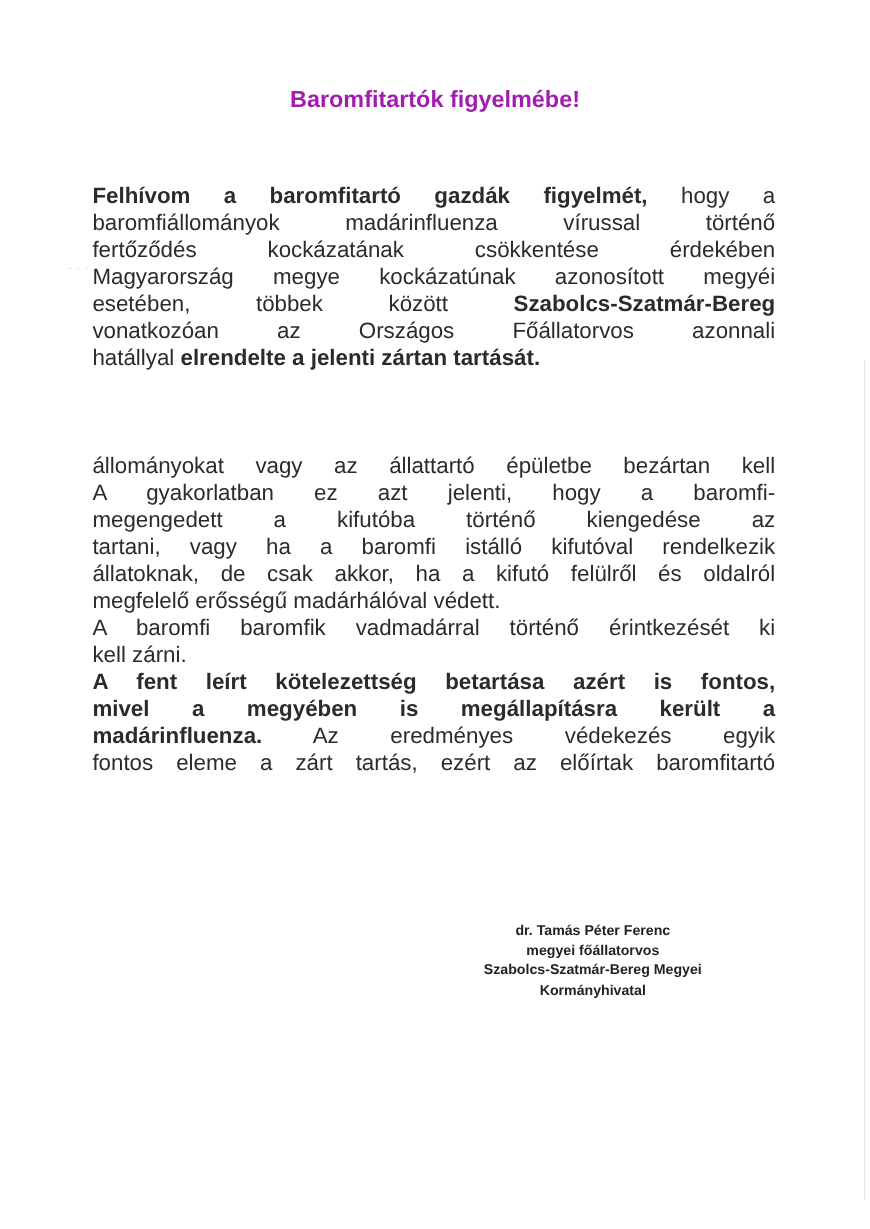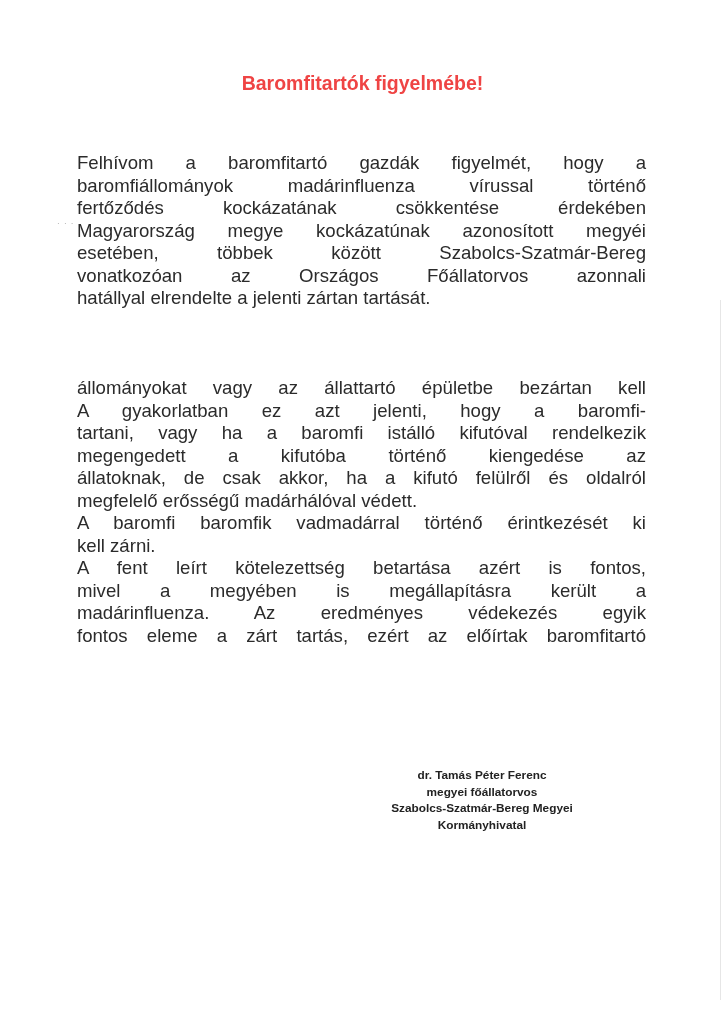--- a/index.html
+++ b/index.html
@@ -2,34 +2,34 @@
 <html><head>
 <meta charset="utf-8">
 <style>
   html, body { margin: 0; padding: 0; background: #ffffff; }
   body {
     width: 725px; height: 1024px; position: relative; overflow: hidden;
     font-family: "Liberation Sans", sans-serif; color: #2b2b2b;
   }
   .page-title {
     position: absolute; top: 72px; left: 0; width: 725px; text-align: center;
-    font-weight: bold; font-size: 19.5px; color: #ef4444;
+    font-weight: bold; font-size: 19.5px; color: #a21caf;
   }
   .body-text {
     position: absolute; left: 77px; width: 569px;
     font-size: 18.6px; line-height: 22.5px; text-align: justify;
     text-align-last: left;
   }
   .p1 { top: 152px; }
   .p2 { top: 377px; }
-  .body-text b { font-weight: normal; }
+  .body-text b { font-weight: bold; }
   .line { display: block; text-align: justify; text-align-last: justify; white-space: normal; }
   .line.last { text-align-last: left; }
   .signature {
-    position: absolute; top: 767px; left: 372px; width: 220px;
+    position: absolute; top: 767px; left: 384px; width: 220px;
     text-align: center; font-weight: bold; font-size: 11.8px; line-height: 16.5px; color: #222;
   }
   .scan-mark { position: absolute; left: 57px; top: 219px; font-size: 8px; color: #aaa; letter-spacing: 1px; }
   .edge-line { position: absolute; right: 4px; top: 300px; width: 1px; height: 700px; background: #e6e6e6; }
 </style>
 </head>
 <body>
 
 <div class="page-title">Baromfitartók figyelmébe!</div>
 
@@ -40,22 +40,22 @@
     <span class="line"><span>baromfiállományok madárinfluenza vírussal történő</span></span>
     <span class="line"><span>fertőződés kockázatának csökkentése érdekében</span></span>
     <span class="line"><span>Magyarország megye kockázatúnak azonosított megyéi</span></span>
     <span class="line"><span>esetében, többek között </span><b>Szabolcs-Szatmár-Bereg</b></span>
     <span class="line"><span>vonatkozóan az Országos Főállatorvos azonnali</span></span>
     <span class="line last"><span>hatállyal </span><b>elrendelte a jelenti zártan tartását.</b></span>
   </div>
 <div class="body-text p2" id="p2">
     <span class="line"><span>állományokat vagy az állattartó épületbe bezártan kell</span></span>
     <span class="line"><span>A gyakorlatban ez azt jelenti, hogy a baromfi-</span></span>
+    <span class="line"><span>megengedett a kifutóba történő kiengedése az</span></span>
     <span class="line"><span>tartani, vagy ha a baromfi istálló kifutóval rendelkezik</span></span>
-    <span class="line"><span>megengedett a kifutóba történő kiengedése az</span></span>
     <span class="line"><span>állatoknak, de csak akkor, ha a kifutó felülről és oldalról</span></span>
     <span class="line last"><span>megfelelő erősségű madárhálóval védett.</span></span>
     <span class="line"><span>A baromfi baromfik vadmadárral történő érintkezését ki</span></span>
     <span class="line last"><span>kell zárni.</span></span>
     <span class="line"><b>A fent leírt kötelezettség betartása azért is fontos,</b></span>
     <span class="line"><b>mivel a megyében is megállapításra került a</b></span>
     <span class="line"><b>madárinfluenza.</b><span> Az eredményes védekezés egyik</span></span>
     <span class="line"><span>fontos eleme a zárt tartás, ezért az előírtak baromfitartó</span></span>
   </div>
 

